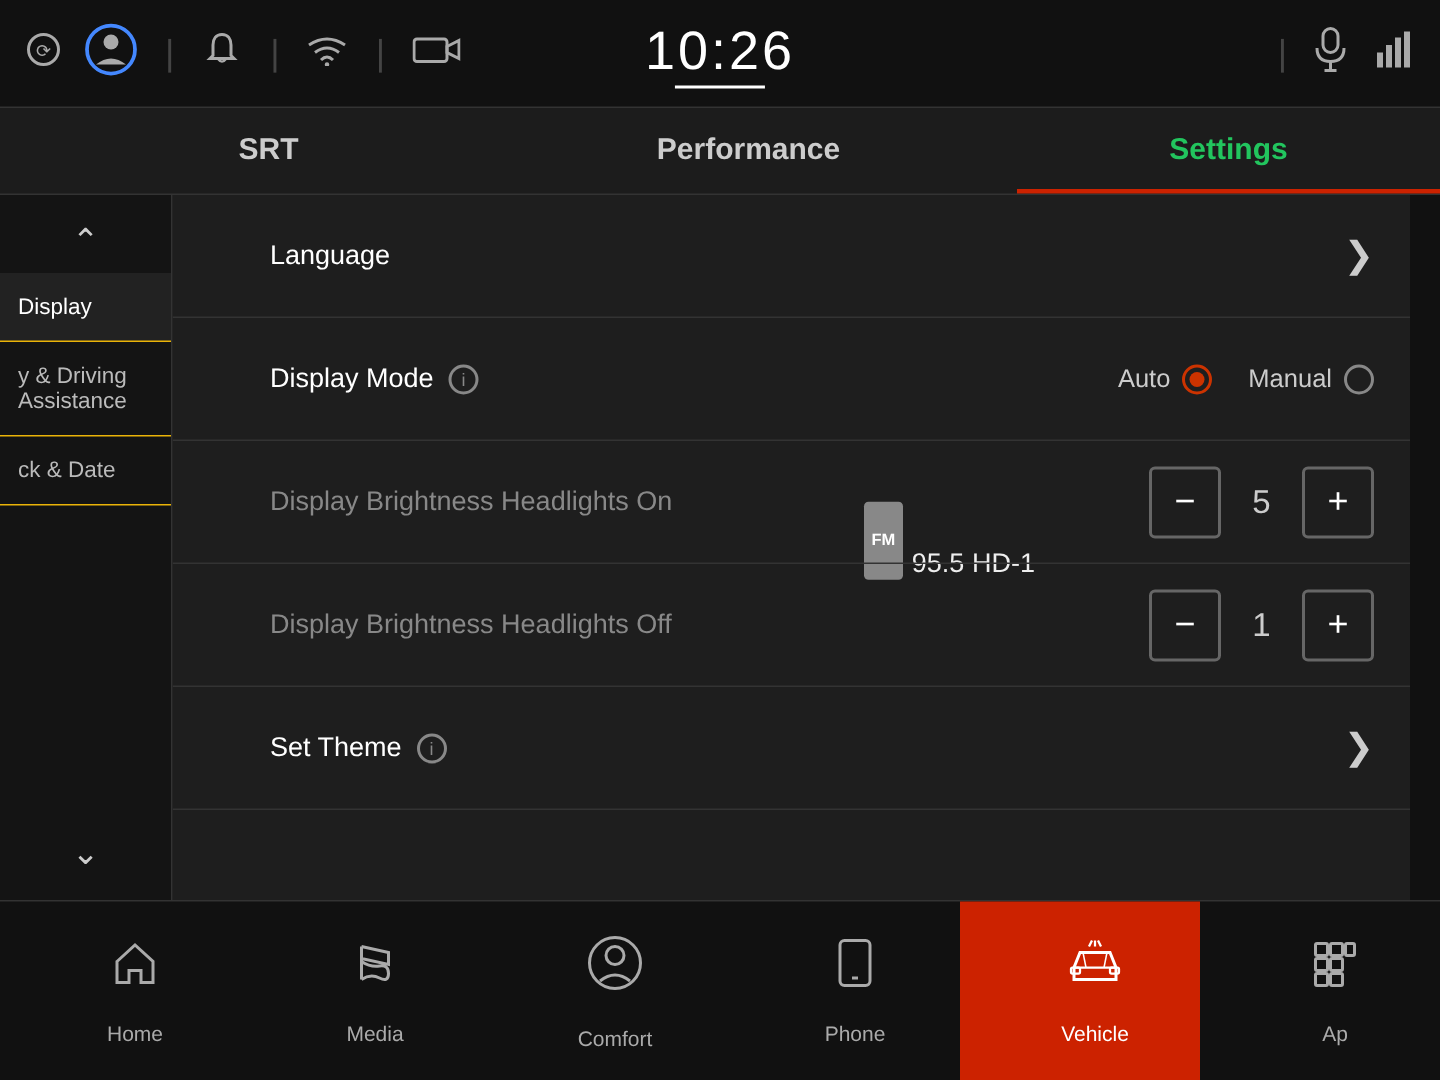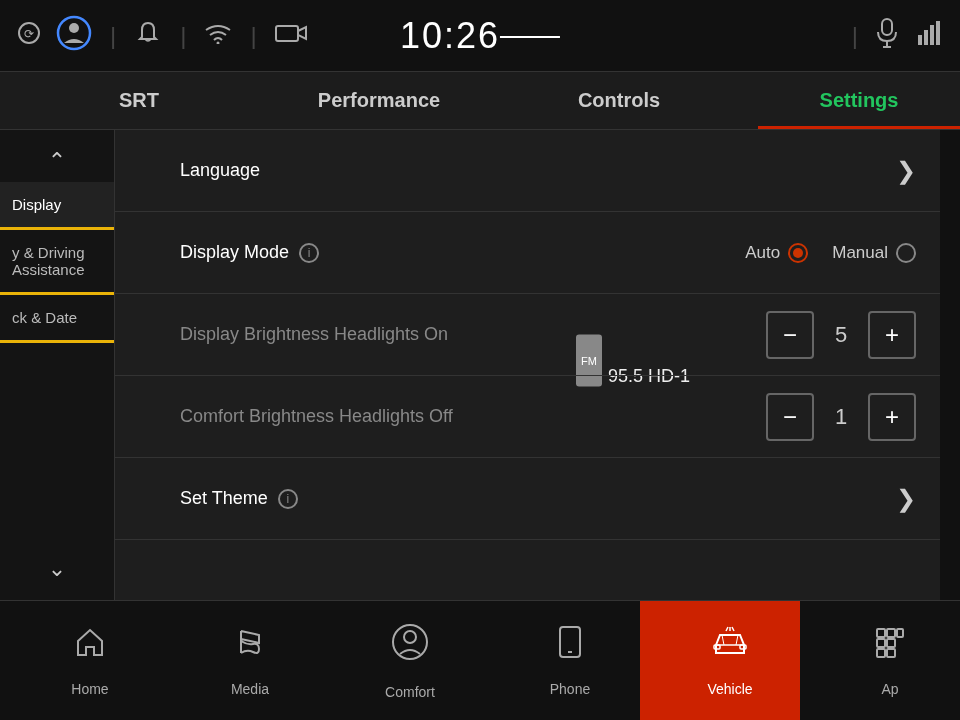--- a/index.html
+++ b/index.html
@@ -30,20 +30,21 @@
       display: flex;
       align-items: center;
       gap: 14px;
     }
 
     .status-center {
       position: absolute;
       left: 50%;
       transform: translateX(-50%);
       display: flex;
+      flex-direction: column;
       align-items: center;
     }
 
     .time-display {
       font-size: 36px;
       font-weight: 300;
       letter-spacing: 2px;
       color: #fff;
     }
 
@@ -63,21 +64,21 @@
       top: 50%;
       transform: translateY(-50%);
     }
 
     .radio-badge {
       background: #888;
       border-radius: 3px;
       padding: 20px 5px;
       font-size: 11px;
       color: #fff;
-      font-weight: normal;
+      font-weight: bold;
     }
 
     .radio-freq {
       font-size: 18px;
       color: #eee;
       font-weight: 500;
       margin-top: 32px;
     }
 
     .status-right {
@@ -147,21 +148,21 @@
       padding: 8px;
       cursor: pointer;
     }
 
     .sidebar-item {
       width: 100%;
       padding: 14px 12px;
       color: #bbb;
       font-size: 15px;
       font-weight: 500;
-      border-bottom: 3px solid #eab308;
+      border-bottom: 1px solid #eab308;
       cursor: pointer;
     }
 
     .sidebar-item.active {
       color: #fff;
       background: #222;
     }
 
     .sidebar-down-arrow {
       font-size: 22px;
@@ -417,23 +418,20 @@
   </div>
 </div>
 
 <div class="nav-tabs">
   <div class="nav-tab">
     <span>SRT</span>
   </div>
   <div class="nav-tab">
     <span>Performance</span>
   </div>
-  <div class="nav-tab">
-    <span>Controls</span>
-  </div>
   <div class="nav-tab active">
     <span>Settings</span>
   </div>
 </div>
 
 <div class="main-area">
 
   <div class="sidebar">
     <div class="sidebar-up-arrow">⌃</div>
     <div class="sidebar-item active">
@@ -484,21 +482,21 @@
       </div>
       <div class="setting-control">
         <button class="stepper-btn">−</button>
         <span class="stepper-value">5</span>
         <button class="stepper-btn">+</button>
       </div>
     </div>
 
     <div class="setting-row">
       <div class="setting-label dimmed">
-        <span>Comfort Brightness Headlights Off</span>
+        <span>Display Brightness Headlights Off</span>
       </div>
       <div class="setting-control">
         <button class="stepper-btn">−</button>
         <span class="stepper-value">1</span>
         <button class="stepper-btn">+</button>
       </div>
     </div>
 
     <div class="setting-row">
       <div class="setting-label">

